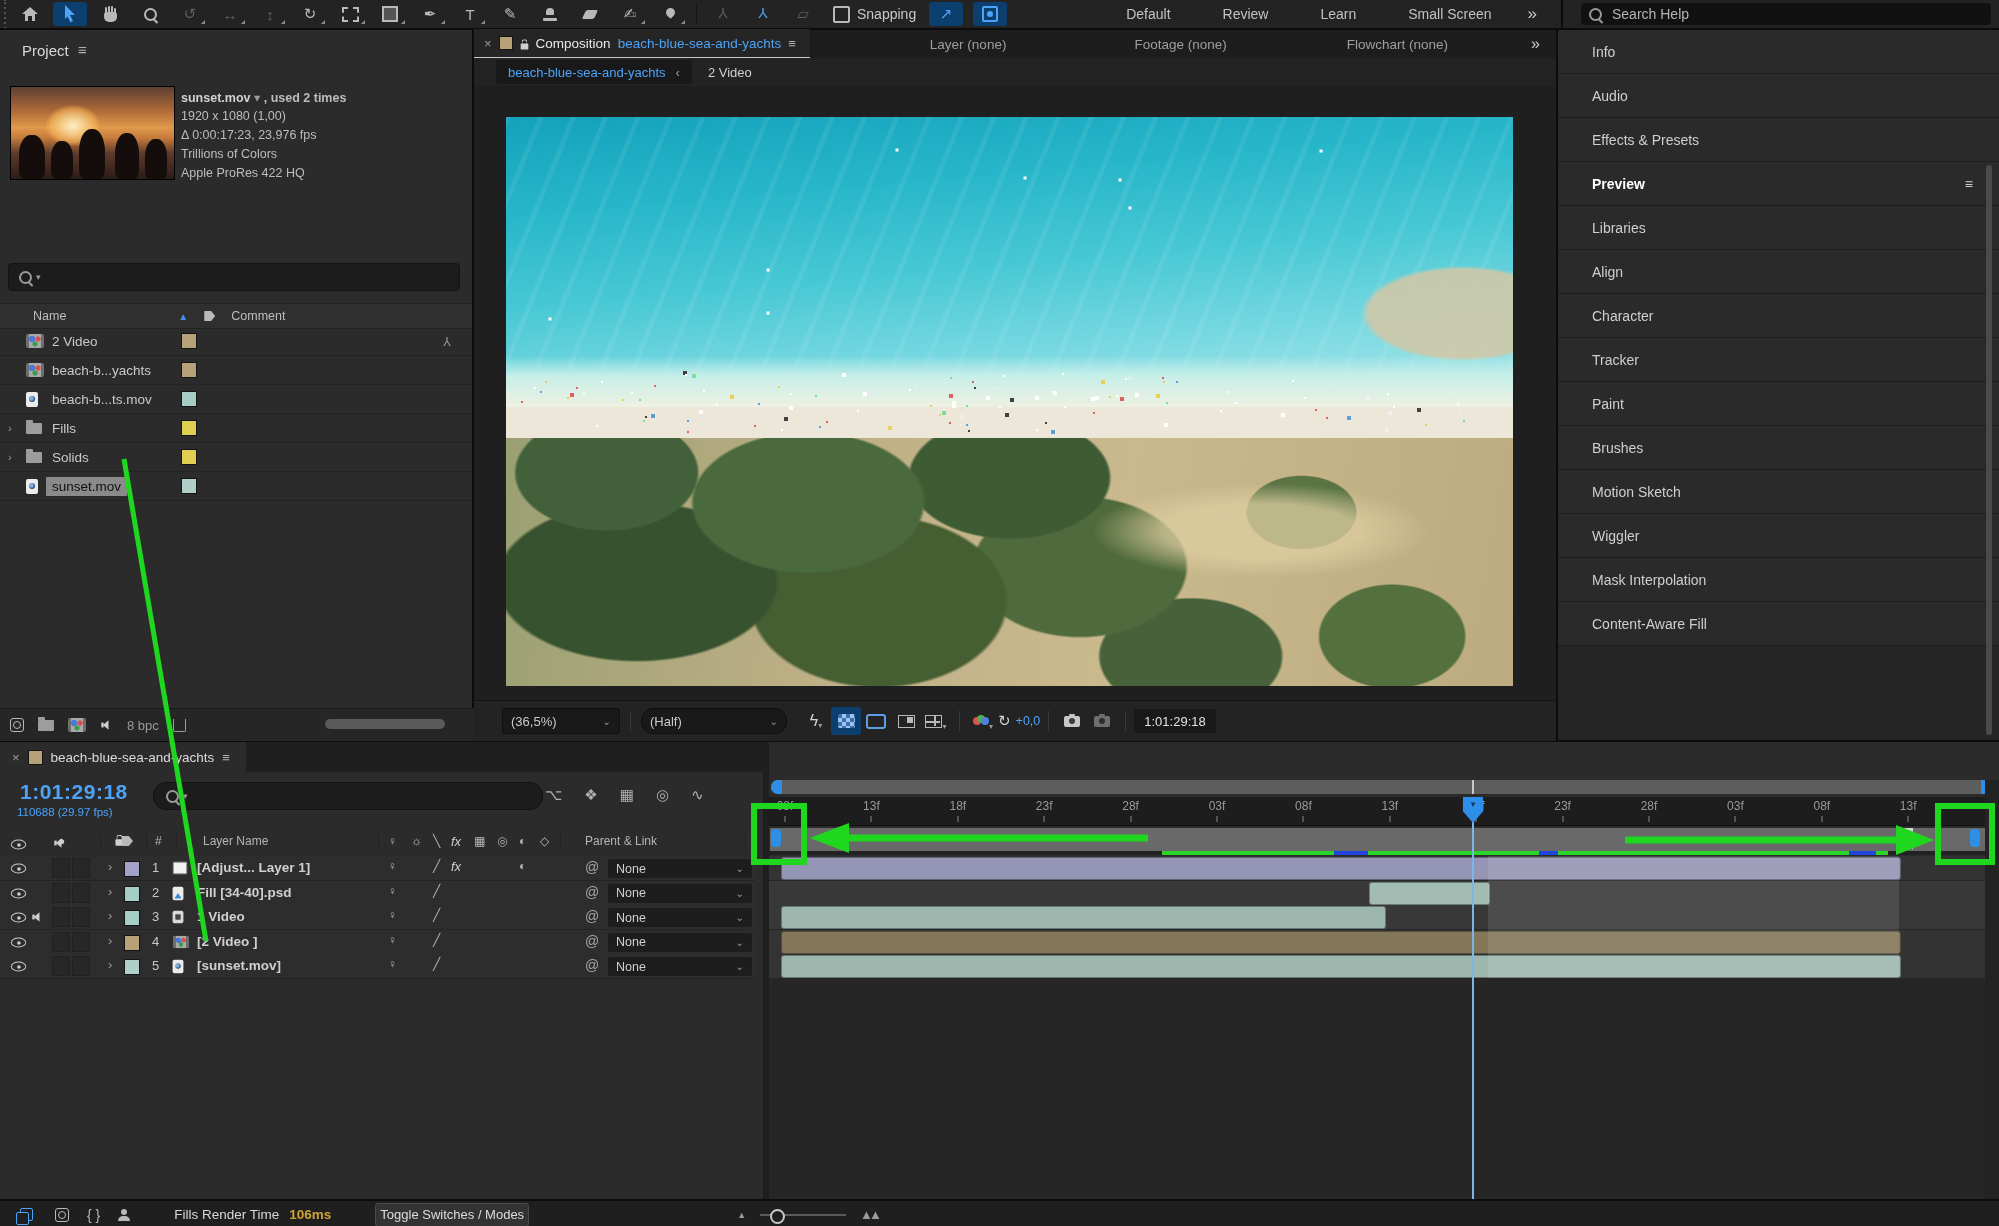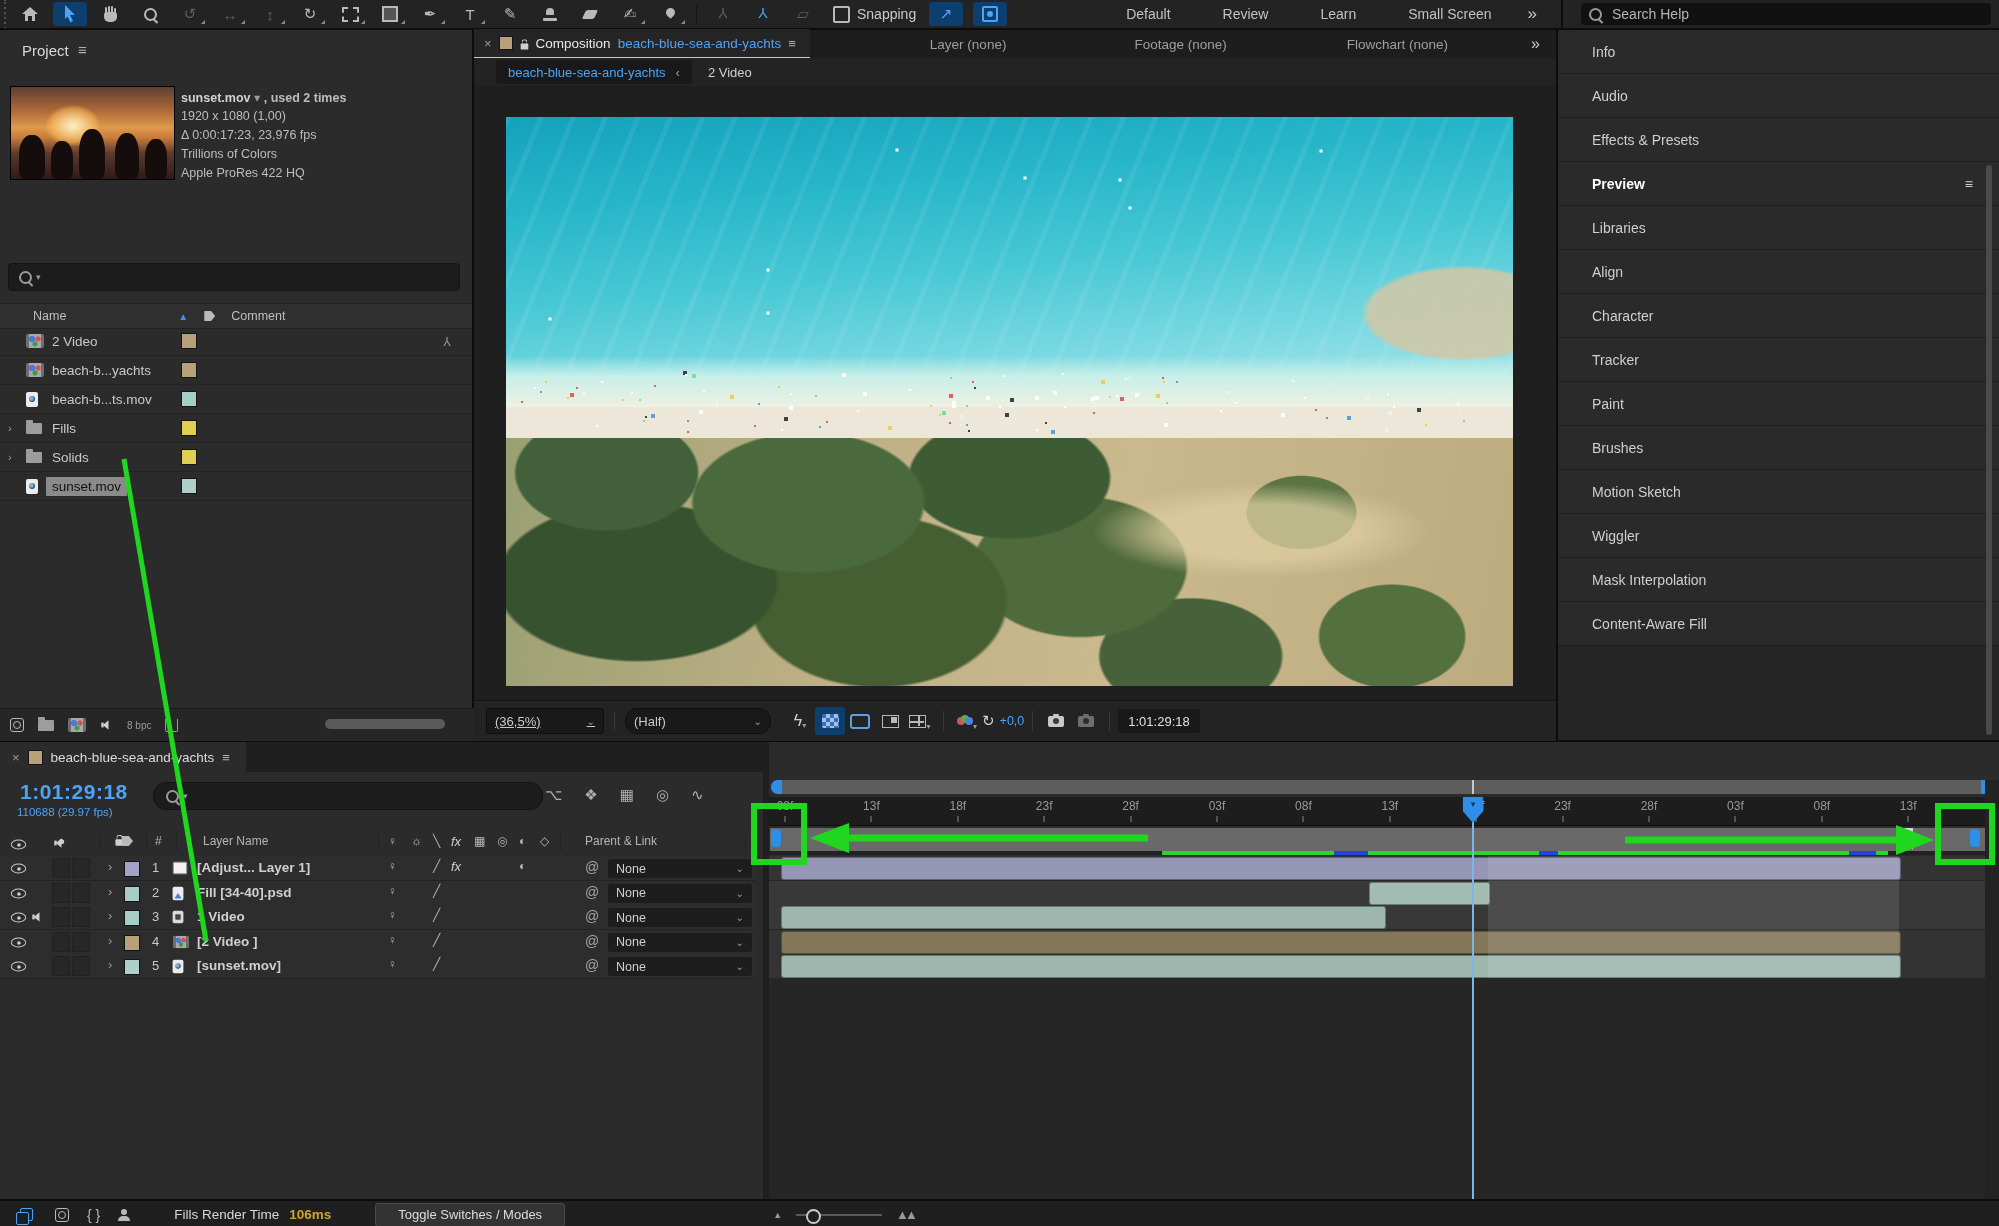--- a/index.html
+++ b/index.html
@@ -217,21 +217,21 @@
   #playhead-line{position:absolute;left:703px;top:55px;width:2px;height:402px;background:#7db5e8;}
   #playhead-pin{position:absolute;left:692px;top:55px;width:24px;height:26px;background:#2e8fe8;
       clip-path:polygon(8% 0,92% 0,92% 55%,50% 100%,8% 55%);display:flex;justify-content:center;color:#0d3558;font-size:9px;}
   #nav-tick{position:absolute;left:703px;top:38px;width:2px;height:14px;background:#c9c9c9;}
   #tl-scrollstrip{position:absolute;right:0;top:38px;width:14px;height:419px;background:#232323;}
 
   
   #statusbar{left:0;top:1199px;width:1999px;height:27px;background:#1f1f1f;border-top:2px solid #0c0c0c;
              display:flex;align-items:center;color:#c9c9c9;}
   #toggle-btn{background:#333;border:1px solid #4a4a4a;border-radius:3px;height:22px;display:flex;
-              align-items:center;padding:0 22px;color:#ddd;}
+              align-items:center;padding:0 4px;color:#ddd;}
   .mtn{color:#9a9a9a;}
   .slider-track{width:86px;height:2px;background:#5a5a5a;position:relative;}
   .slider-knob{position:absolute;left:10px;top:-5px;width:11px;height:11px;border:2px solid #c9c9c9;
                border-radius:50%;background:#1f1f1f;}
 
   
   #annot{position:absolute;left:0;top:0;width:1999px;height:1226px;pointer-events:none;z-index:60;}
 </style>
 </head>
 <body>
@@ -380,21 +380,21 @@
           <span class="nm sel">sunset.mov</span>
           <span class="sw swatch" style="background: rgb(174, 208, 201);"></span>
         </div>
       </div>
 
     <div class="abs" id="proj-foot" style="position:absolute;">
       <span class="circsq-i"></span>
       <span class="folder-i"></span>
       <span class="comp-i"></span>
       <span class="spk-i" style="transform:scale(.8);"></span>
-      <span style="font-size:10px;">8 bpc</span>
+      <span style="font-size:13px;">8 bpc</span>
       <span style="width:11px;height:12px;border:1.6px solid #9a9a9a;border-top:none;border-radius:0 0 2px 2px;position:relative;display:inline-block;"></span>
       <span class="scrollpill"></span>
     </div>
   </div>
 
   <div id="comp" class="panel">
     <div class="abs" id="comp-tabbar">
       <div id="comp-tab">
         <span style="color:#9a9a9a;">×</span>
         <span class="swatch" style="background:#b6a178;width:12px;height:12px;"></span>
@@ -425,21 +425,21 @@
         <div class="sea"></div>
         <div class="shore"></div>
         <div class="sand"></div>
         <div class="land"></div>
         <div class="dots" id="crowd-dots" style="box-shadow: rgb(255, 255, 255) 493px 289px 0px 0px, rgb(255, 255, 255) 447px 285px 0px 1px, rgb(255, 255, 255) 590px 280px 0px 1px, rgb(224, 96, 96) 656px 260px 0px 0px, rgb(90, 160, 224) 670px 264px 0px 0px, rgb(122, 223, 154) 187px 258px 0px 1px, rgb(122, 223, 154) 133px 282px 0px 0px, rgb(232, 208, 90) 424px 288px 0px 0px, rgb(224, 96, 96) 181px 314px 0px 0px, rgb(255, 255, 255) 548px 275px 0px 1px, rgb(255, 255, 255) 358px 276px 0px 1px, rgb(224, 96, 96) 248px 308px 0px 0px, rgb(232, 208, 90) 603px 279px 0px 0px, rgb(224, 96, 96) 148px 268px 0px 0px, rgb(232, 208, 90) 61px 280px 0px 0px, rgb(240, 240, 240) 946px 274px 0px 0px, rgb(224, 96, 96) 443px 305px 0px 0px, rgb(232, 208, 90) 272px 269px 0px 0px, rgb(64, 64, 64) 279px 301px 0px 1px, rgb(232, 208, 90) 919px 307px 0px 0px, rgb(255, 255, 255) 556px 256px 0px 0px, rgb(232, 208, 90) 225px 279px 0px 1px, rgb(255, 255, 255) 275px 312px 0px 0px, rgb(255, 255, 255) 586px 281px 0px 1px, rgb(90, 160, 224) 460px 307px 0px 0px, rgb(122, 223, 154) 137px 303px 0px 0px, rgb(232, 208, 90) 39px 264px 0px 0px, rgb(255, 255, 255) 659px 307px 0px 1px, rgb(255, 255, 255) 179px 257px 0px 0px, rgb(64, 64, 64) 539px 305px 0px 0px, rgb(255, 255, 255) 497px 258px 0px 0px, rgb(255, 255, 255) 77px 276px 0px 0px, rgb(255, 255, 255) 786px 263px 0px 0px, rgb(240, 240, 240) 623px 260px 0px 0px, rgb(255, 255, 255) 481px 280px 0px 1px, rgb(240, 240, 240) 455px 299px 0px 1px, rgb(255, 255, 255) 714px 293px 0px 0px, rgb(255, 255, 255) 90px 308px 0px 0px, rgb(255, 255, 255) 197px 273px 0px 0px, rgb(224, 96, 96) 444px 278px 0px 1px, rgb(255, 255, 255) 530px 280px 0px 1px, rgb(122, 223, 154) 660px 285px 0px 0px, rgb(64, 64, 64) 462px 313px 0px 0px, rgb(64, 64, 64) 500px 297px 0px 1px, rgb(90, 160, 224) 546px 314px 0px 1px, rgb(122, 223, 154) 444px 260px 0px 0px, rgb(232, 208, 90) 651px 278px 0px 1px, rgb(64, 64, 64) 505px 282px 0px 1px, rgb(224, 96, 96) 65px 277px 0px 1px, rgb(232, 208, 90) 657px 264px 0px 0px, rgb(255, 255, 255) 210px 287px 0px 0px, rgb(255, 255, 255) 951px 286px 0px 0px, rgb(255, 255, 255) 194px 294px 0px 1px, rgb(90, 160, 224) 313px 309px 0px 0px, rgb(240, 240, 240) 824px 266px 0px 0px, rgb(255, 255, 255) 887px 289px 0px 0px, rgb(240, 240, 240) 488px 270px 0px 0px, rgb(255, 255, 255) 337px 257px 0px 1px, rgb(122, 223, 154) 460px 288px 0px 0px, rgb(240, 240, 240) 410px 268px 0px 0px, rgb(64, 64, 64) 139px 299px 0px 0px, rgb(240, 240, 240) 538px 272px 0px 0px, rgb(255, 255, 255) 729px 285px 0px 0px, rgb(240, 240, 240) 880px 312px 0px 1px, rgb(255, 255, 255) 798px 280px 0px 0px, rgb(90, 160, 224) 146px 298px 0px 1px, rgb(255, 255, 255) 284px 276px 0px 0px, rgb(64, 64, 64) 912px 292px 0px 1px, rgb(255, 255, 255) 284px 290px 0px 1px, rgb(240, 240, 240) 953px 292px 0px 0px, rgb(255, 255, 255) 558px 289px 0px 0px, rgb(224, 96, 96) 820px 300px 0px 0px, rgb(255, 255, 255) 610px 278px 0px 0px, rgb(232, 208, 90) 383px 310px 0px 1px, rgb(240, 240, 240) 454px 307px 0px 0px, rgb(255, 255, 255) 881px 276px 0px 0px, rgb(240, 240, 240) 65px 276px 0px 1px, rgb(224, 96, 96) 809px 292px 0px 0px, rgb(224, 96, 96) 466px 264px 0px 0px, rgb(90, 160, 224) 252px 286px 0px 0px, rgb(224, 96, 96) 587px 295px 0px 0px, rgb(224, 96, 96) 15px 284px 0px 0px, rgb(255, 255, 255) 619px 261px 0px 0px, rgb(122, 223, 154) 437px 295px 0px 1px, rgb(64, 64, 64) 178px 255px 0px 1px, rgb(90, 160, 224) 842px 300px 0px 1px, rgb(90, 160, 224) 34px 274px 0px 0px, rgb(255, 255, 255) 630px 277px 0px 1px, rgb(232, 208, 90) 596px 264px 0px 1px, rgb(255, 255, 255) 28px 270px 0px 0px, rgb(224, 96, 96) 70px 270px 0px 0px, rgb(255, 255, 255) 530px 312px 0px 0px, rgb(255, 255, 255) 95px 264px 0px 0px, rgb(255, 255, 255) 125px 275px 0px 0px, rgb(224, 96, 96) 320px 304px 0px 0px, rgb(240, 240, 240) 883px 295px 0px 1px, rgb(64, 64, 64) 468px 270px 0px 0px, rgb(224, 96, 96) 615px 281px 0px 1px, rgb(240, 240, 240) 119px 285px 0px 0px, rgb(255, 255, 255) 776px 297px 0px 1px, rgb(232, 208, 90) 116px 282px 0px 0px, rgb(255, 255, 255) 403px 272px 0px 0px, rgb(255, 255, 255) 722px 274px 0px 0px, rgb(255, 255, 255) 447px 288px 0px 1px, rgb(232, 208, 90) 433px 297px 0px 0px, rgb(122, 223, 154) 957px 303px 0px 0px, rgb(122, 223, 154) 309px 278px 0px 0px, rgb(240, 240, 240) 861px 280px 0px 1px, rgb(90, 160, 224) 181px 303px 0px 0px, rgb(255, 255, 255) 351px 293px 0px 0px; background: transparent;"></div>
         <div class="boats" id="boat-dots" style="box-shadow: rgb(255, 255, 255) 390px 32px 0px 0.5px, rgb(255, 255, 255) 518px 60px 0px 0.5px, rgb(255, 255, 255) 43px 201px 0px 0.5px, rgb(255, 255, 255) 613px 62px 0px 0.5px, rgb(255, 255, 255) 261px 195px 0px 0.5px, rgb(255, 255, 255) 261px 152px 0px 0.5px, rgb(255, 255, 255) 623px 90px 0px 0.5px, rgb(255, 255, 255) 814px 33px 0px 0.5px;"></div>
       </div>
     </div>
 
     <div class="abs" id="comp-toolbar">
-      <div class="drop" style="width:100px;margin-left:12px;text-decoration:underline;">
+      <div class="drop" style="width:100px;margin-left:28px;">
         <span>(36,5%)</span>
         <span class="chev" style="font-size:10px;">⌄</span>
       </div>
       <div style="width:1px;height:20px;background:#3a3a3a;margin:0 10px;"></div>
       <div class="drop" style="width:128px;border-radius:12px;">
         <span>(Half)</span>
         <span class="chev" style="font-size:10px;">⌄</span>
       </div>
       <div style="width:14px;"></div>
       <div class="cbtn">

